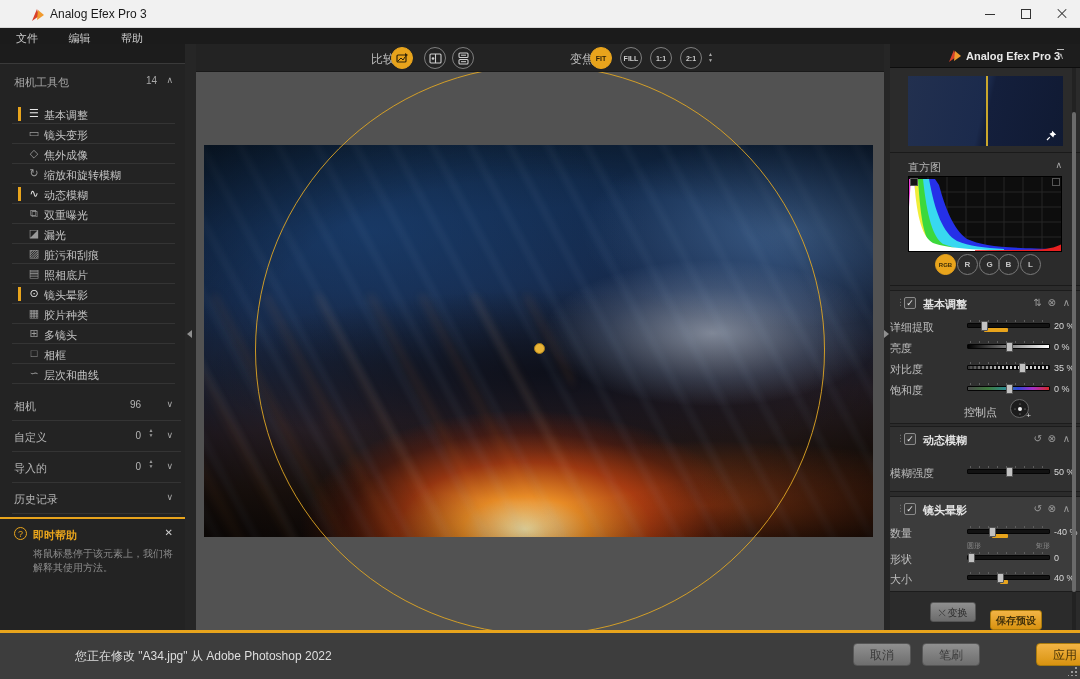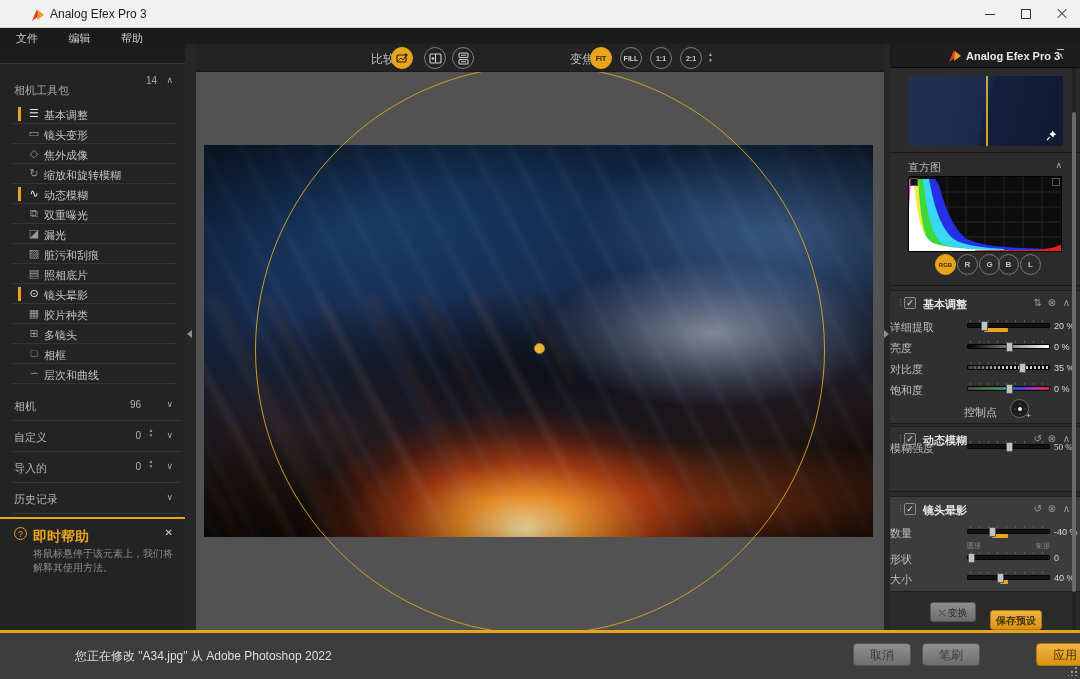--- a/index.html
+++ b/index.html
@@ -19,41 +19,41 @@
 
   
   .menubar { position:absolute; left:0; top:28px; width:1080px; height:16px; background:#1b1b1b; }
   .menu-item { display:inline-block; padding:1px 13px 0 13px; font-size:11px; color:#c9c9c9; }
   .menu-item:first-child { margin-left:3px; }
 
   
   .left-panel { position:absolute; left:0; top:44px; width:185px; height:586px; background:#232323; overflow:hidden; }
   .lp-topbox { position:absolute; left:0; top:0; width:185px; height:20px; background:#1c1c1c; border-bottom:1px solid #3a3a3a; }
   .lp-header { position:absolute; left:0; top:28px; width:185px; height:22px; }
-  .lp-header .hl { position:absolute; left:14px; top:3px; font-size:11px; color:#a8a8a8;margin-top:8px; }
+  .lp-header .hl { position:absolute; left:14px; top:3px; font-size:11px; color:#a8a8a8; }
   .lp-header .hc { position:absolute; right:28px; top:3px; font-size:10px; color:#a8a8a8; }
   .lp-header .chev { position:absolute; right:12px; top:3px; font-size:9px; color:#a8a8a8; }
   .tool-list { position:absolute; left:0; top:60px; width:185px; }
   .tool-item { position:relative; height:20px; }
   .tool-item::after { content:""; position:absolute; left:12px; right:10px; bottom:0; height:1px; background:#343434; }
   .tool-item .abar { position:absolute; left:18px; top:3px; width:3px; height:14px; background:#e8a41c; display:none; }
   .tool-item.active .abar { display:block; }
   .tool-icon { position:absolute; left:27px; top:3px; width:14px; font-size:11px; color:#9a9a9a; text-align:center; }
   .tool-item.active .tool-icon { color:#e6e6e6; }
   .tool-label { position:absolute; left:44px; top:4px; font-size:11px; color:#c4c4c4; }
   .coll-row { position:absolute; left:0; width:185px; height:31px; }
   .coll-row::after { content:""; position:absolute; left:12px; right:4px; bottom:0; height:1px; background:#343434; }
   .coll-row .cl { position:absolute; left:14px; top:9px; font-size:11px; color:#b5b5b5; }
   .coll-row .cc { position:absolute; right:44px; top:9px; font-size:10px; color:#b5b5b5; }
   .coll-row .stepper { position:absolute; right:30px; top:7px; width:8px; font-size:5px; line-height:5px; color:#999; text-align:center; }
   .coll-row .chev { position:absolute; right:12px; top:9px; font-size:9px; color:#a8a8a8; }
   .lp-yellow { position:absolute; left:0; top:473px; width:185px; height:2px; background:#e8a41c; }
   .help-title-row { position:absolute; left:0; top:482px; width:185px; height:18px; }
   .q-icon { position:absolute; left:14px; top:1px; width:13px; height:13px; border:1px solid #e8a41c; border-radius:50%; color:#e8a41c; font-size:9px; text-align:center; line-height:12px; }
-  .help-title { position:absolute; left:33px; top:2px; font-size:14px; font-weight:bold; color:#e8a41c; }
+  .help-title { position:absolute; left:33px; top:2px; font-size:11px; font-weight:bold; color:#e8a41c; }
   .help-close { position:absolute; right:12px; top:1px; font-size:10px; color:#cfcfcf; }
   .help-body { position:absolute; left:33px; top:503px; width:142px; font-size:10px; line-height:14px; color:#8d8d8d; }
 
   
   .strip { position:absolute; top:44px; height:586px; background:#262626; }
   .strip.l { left:185px; width:11px; } .strip.r { left:884px; width:6px; }
   .tri-left { position:absolute; top:286px; left:2px; width:0; height:0; border-top:4px solid transparent; border-bottom:4px solid transparent; border-right:5px solid #8f8f8f; }
   .tri-right { position:absolute; top:286px; left:0px; width:0; height:0; border-top:4px solid transparent; border-bottom:4px solid transparent; border-left:5px solid #8f8f8f; }
 
   
@@ -440,21 +440,21 @@
 
     <div class="section" style="top:382px; height:66px;">
       <div class="sec-head">
         <span class="grip">⋮⋮</span>
         <span class="cbx">✓</span>
         <span class="sec-title">动态模糊</span>
         <span class="hicon i1">↺</span>
         <span class="hicon i2">⊗</span>
         <span class="hicon i3">∧</span>
       </div>
-      <div class="srow" style="top:11px;font-family:Liberation Serif, serif;">
+      <div class="srow" style="top:36px;">
         <span class="slabel">模糊强度</span>
         <div class="strack">
             <div class="ticks"></div>
             <div class="handle" style="left:calc(50% - 3px);"></div>
           </div>
         <span class="sval">50 %</span>
       </div>
       <div class="srow" style="top:53px;margin-top:18px;">
         <span class="add-label">添加模糊点</span>
         <span class="add-icon">♂</span>

